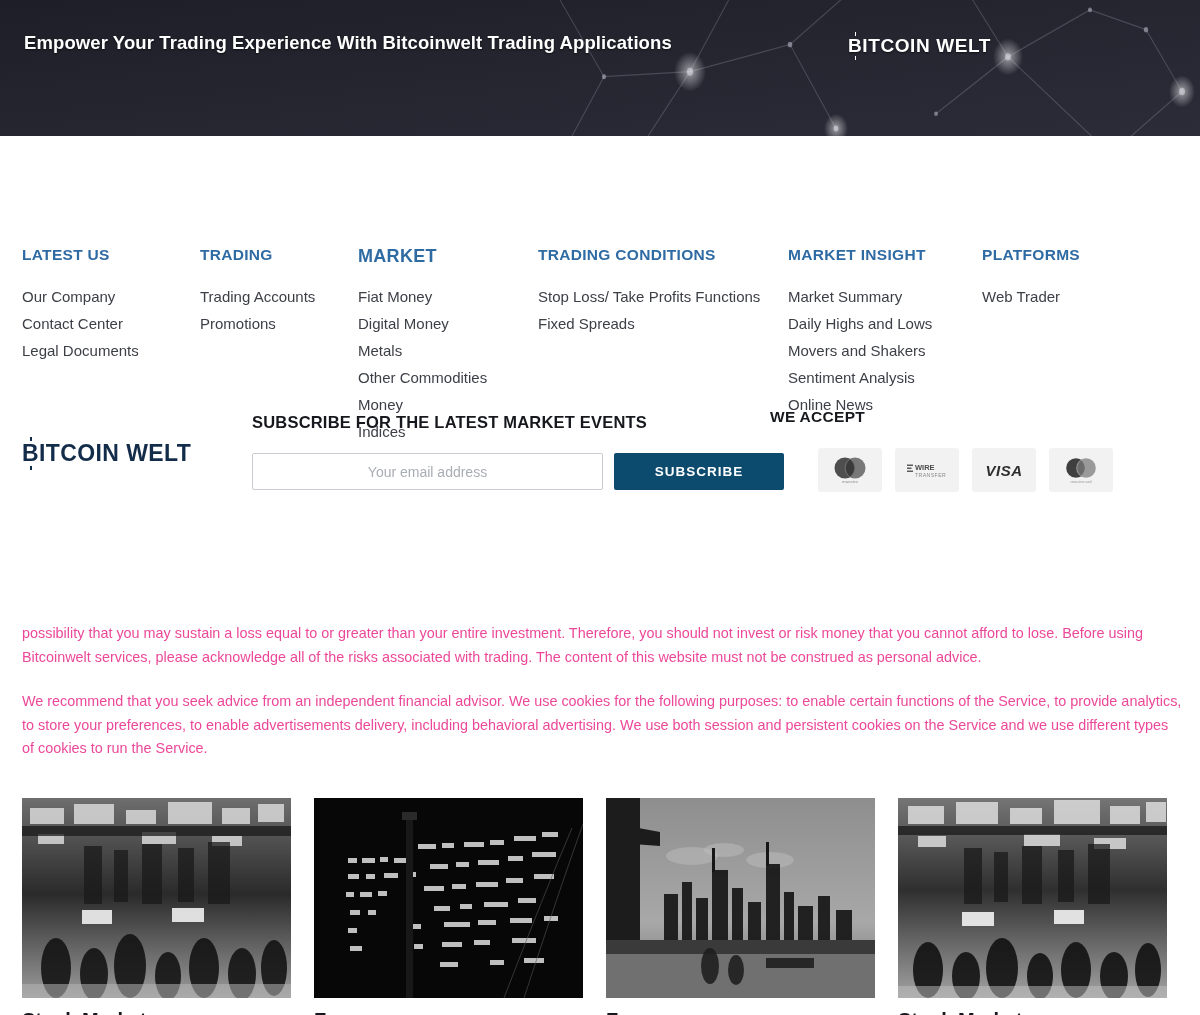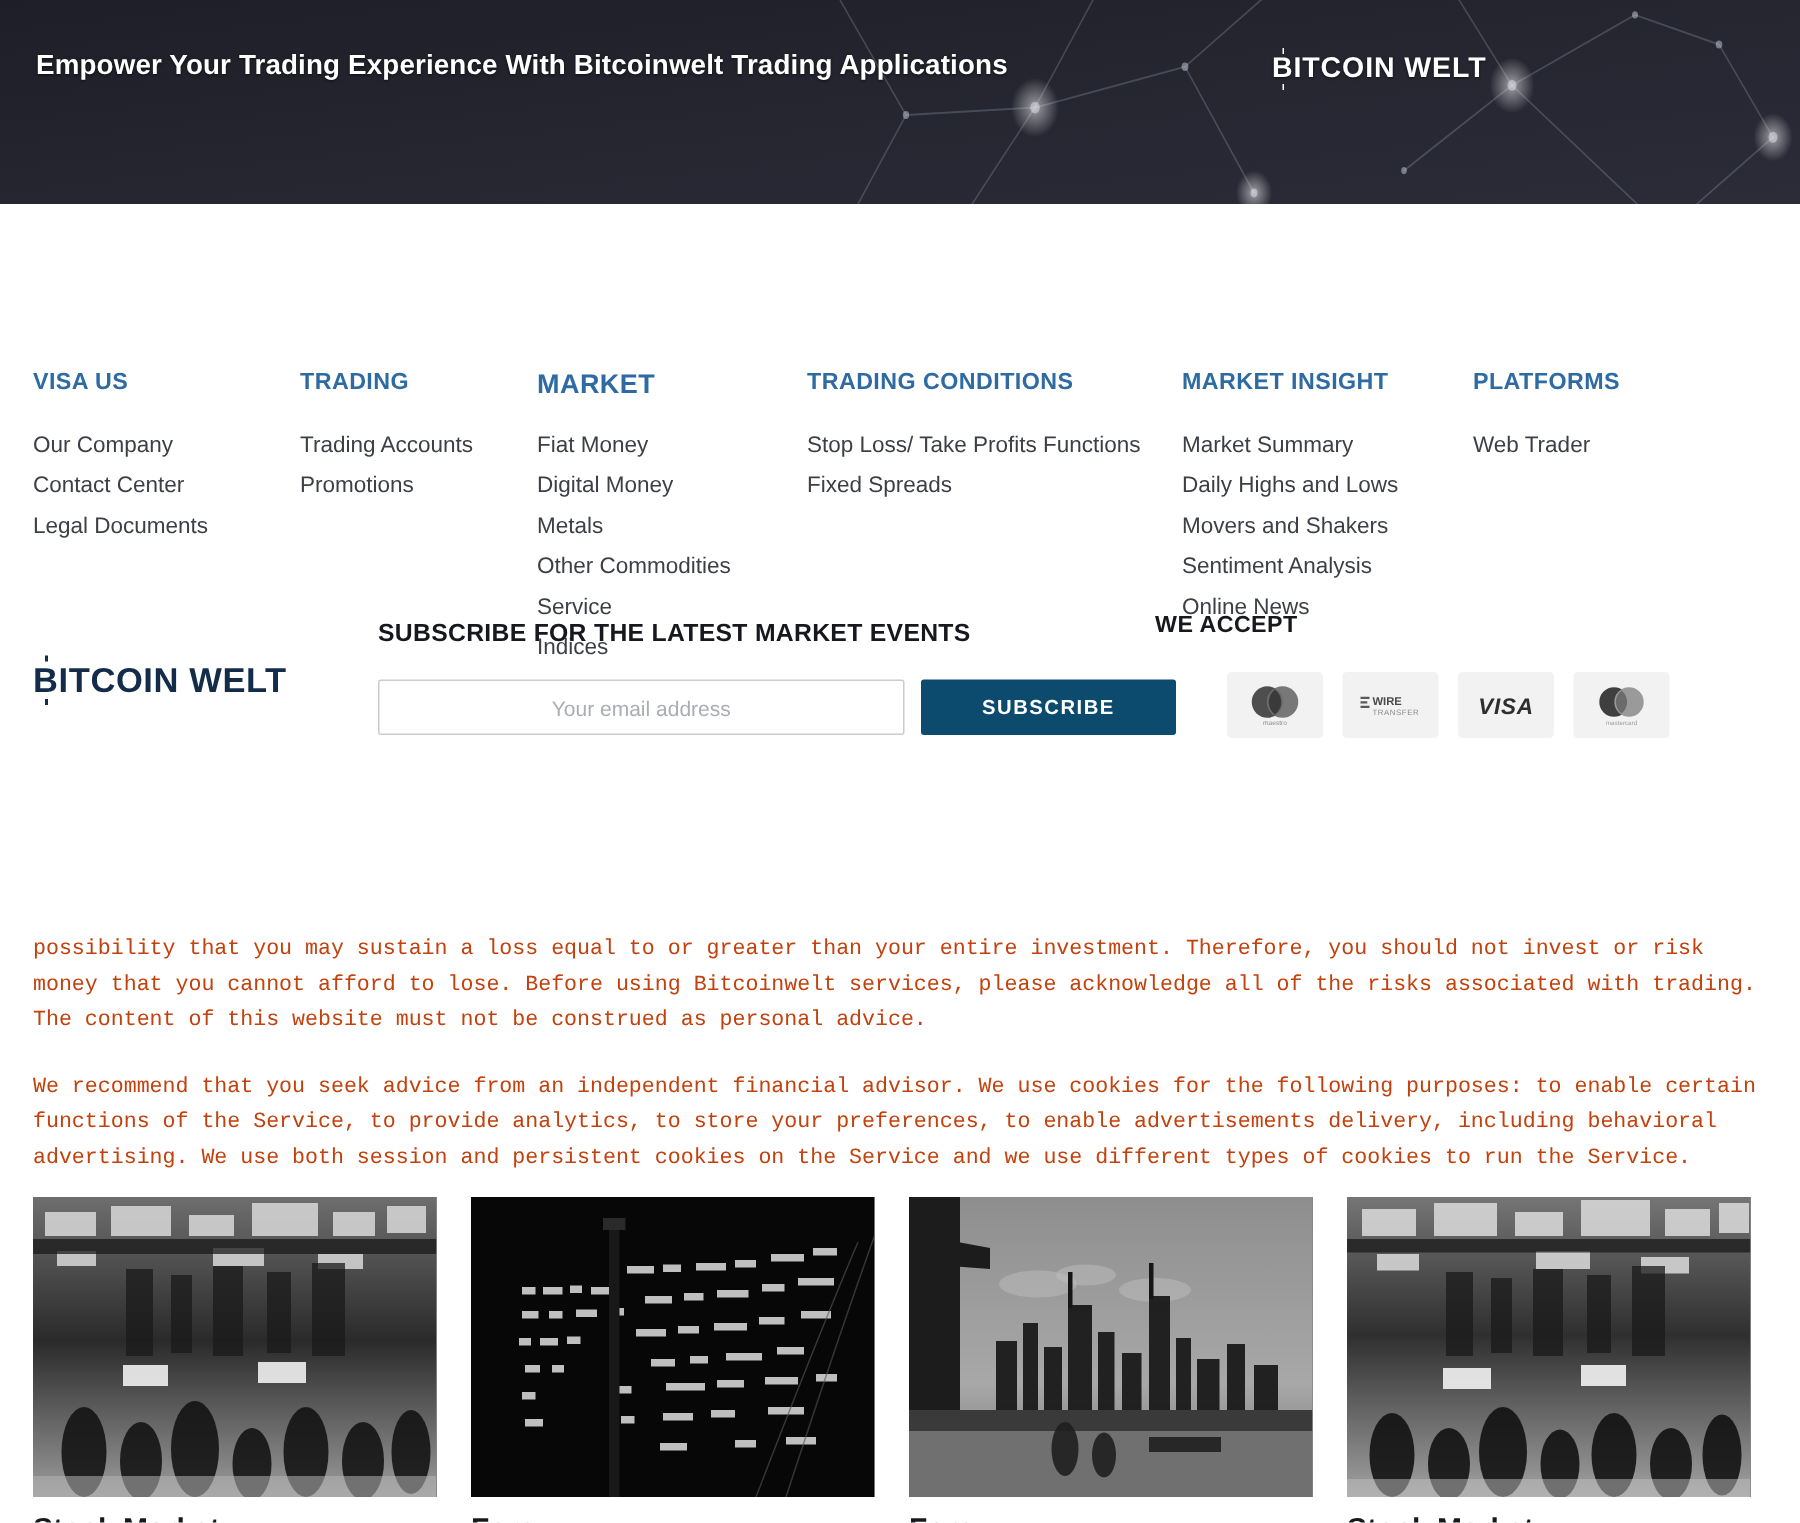--- a/index.html
+++ b/index.html
@@ -200,24 +200,23 @@
 
   
   .disclaimer {
     position: absolute;
     left: 22px;
     top: 622px;
     width: 1162px;
   }
   .disclaimer p {
     margin: 0 0 21px 0;
-    color: #c2410c;
+    color: #ec4899;
     font-size: 14.4px;
     line-height: 23.5px;
-    font-family: Liberation Mono, monospace;
   }
 
   
   .cards {
     position: absolute;
     left: 0;
     top: 798px;
     width: 1200px;
     display: flex;
     gap: 23px;
@@ -296,39 +295,39 @@
     <div class="banner-logo">
       <span class="bt-glyph">B</span>
         <span>ITCOIN WELT</span>
     </div>
   </div>
 </div>
 
 <div class="footer-cols">
 
   <div class="col" style="left:22px;top:110px;">
-    <div class="col-heading">VISA US</div>
+    <div class="col-heading">LATEST US</div>
     <a class="col-link">Our Company</a>
     <a class="col-link">Contact Center</a>
     <a class="col-link">Legal Documents</a>
   </div>
 
   <div class="col" style="left:200px;top:110px;">
     <div class="col-heading">TRADING</div>
     <a class="col-link">Trading Accounts</a>
     <a class="col-link">Promotions</a>
   </div>
 
   <div class="col" style="left:358px;top:110px;">
     <div class="col-heading big">MARKET</div>
     <a class="col-link">Fiat Money</a>
     <a class="col-link">Digital Money</a>
     <a class="col-link">Metals</a>
     <a class="col-link">Other Commodities</a>
-    <a class="col-link">Service</a>
+    <a class="col-link">Money</a>
     <a class="col-link">Indices</a>
   </div>
 
   <div class="col" style="left:538px;top:110px;">
     <div class="col-heading">TRADING CONDITIONS</div>
     <a class="col-link">Stop Loss/ Take Profits Functions</a>
     <a class="col-link">Fixed Spreads</a>
   </div>
 
   <div class="col" style="left:788px;top:110px;">

